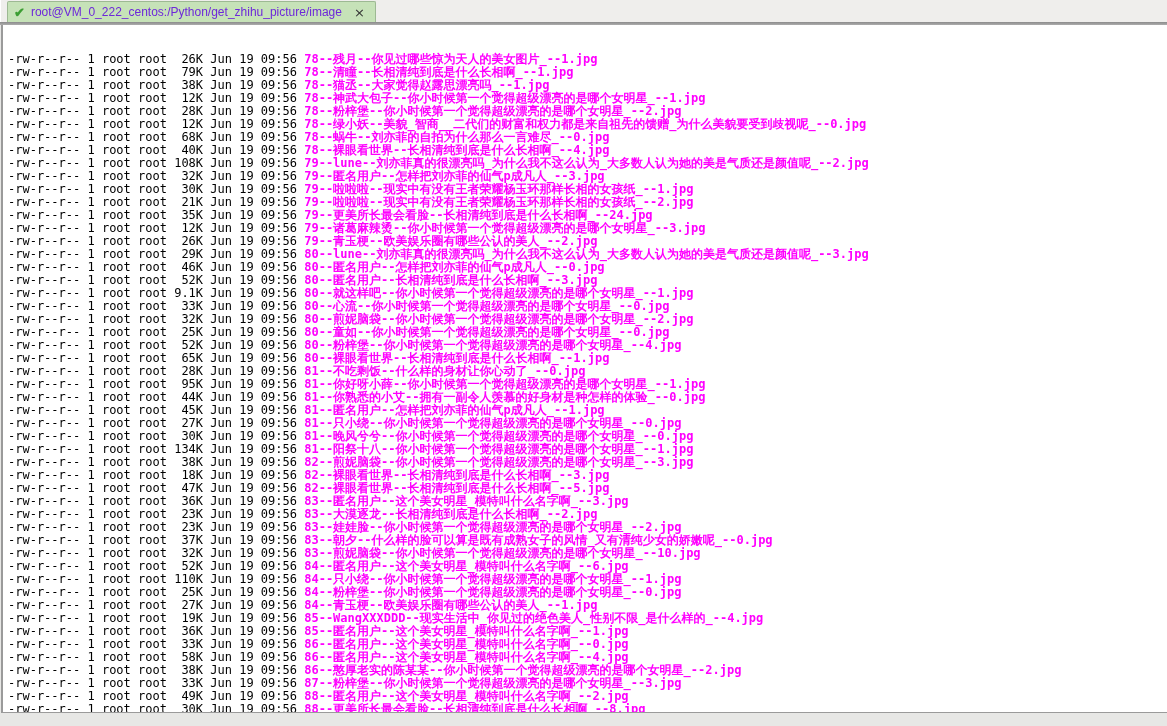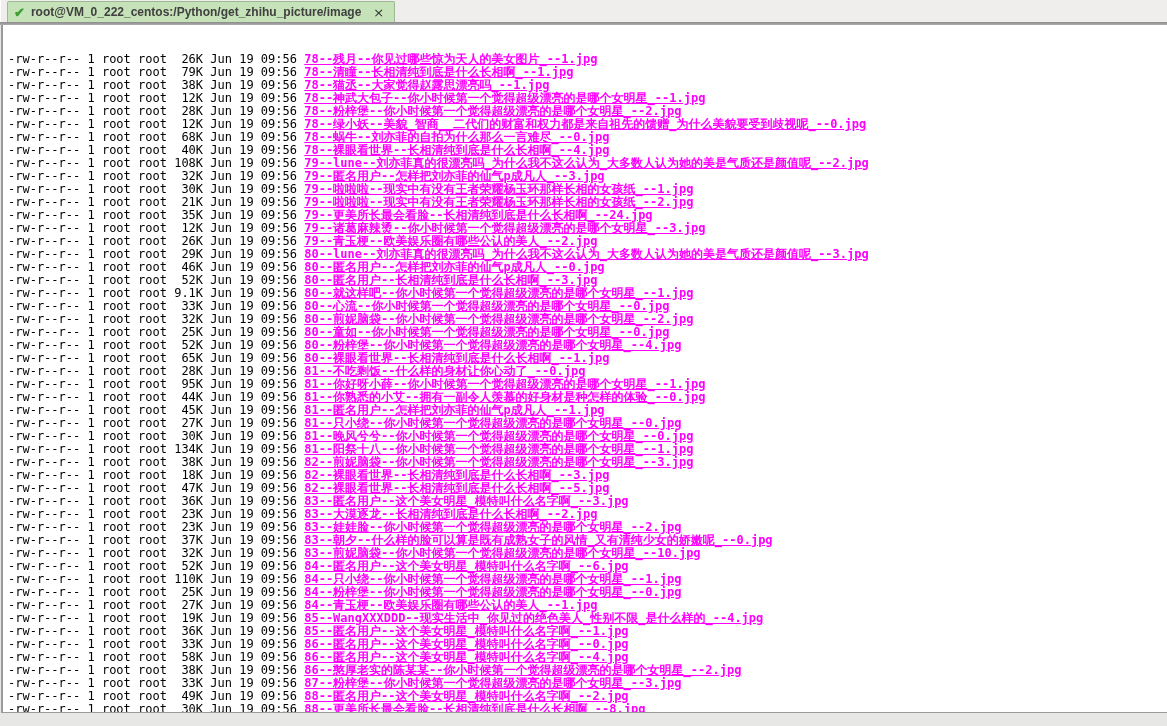--- a/index.html
+++ b/index.html
@@ -12,21 +12,21 @@
     background:#efeeec; border-left:1px solid #ffffff;
     display:flex; align-items:flex-end;
   }
   .tab {
     margin-left:6px; height:21px; display:flex; align-items:center;
     padding:0 10px 0 6px; gap:6px;
     border:1px solid #9db993; border-bottom:none;
     border-radius:2px 2px 0 0;
   }
   .tab-check { font-size:13px; font-weight:bold; line-height:1; }
-  .tab-title { font-size:12px; font-weight:bold; color:#404040; white-space:nowrap; }
+  .tab-title { font-size:12px; font-weight:normal; color:#6d28d9; white-space:nowrap; }
   .tab-close {
     font-size:13px; color:#333; line-height:1; margin-left:6px; cursor:default;
     font-family:"DejaVu Sans", sans-serif;
   }
   .bar-sep {
     position:absolute; top:22px; left:0; right:0; height:3px;
     background:linear-gradient(#8b8b8b,#adadad);
   }
 
   
@@ -36,21 +36,21 @@
     border-left:2px solid #9a9a9a; border-bottom:1px solid #9a9a9a;
     overflow:hidden;
   }
   .screen {
     padding:2px 0 0 5px;
     font-family:"DejaVu Sans Mono","Liberation Mono",monospace;
     font-size:12px; line-height:13px; color:#000;
     white-space:pre;
   }
   .line { white-space:pre; }
-  .fname { color:#ff00ff; font-weight:bold;text-decoration:underline; }
+  .fname { color:#ff00ff; font-weight:bold; }
 </style>
 </head>
 <body>
 
 <div class="tabbar">
   <div class="tab" id="session-tab" style="background: rgb(198, 226, 184);">
     <span class="tab-check" id="tab-check" style="color: rgb(60, 158, 51);">✔</span>
     <span class="tab-title">root@VM_0_222_centos:/Python/get_zhihu_picture/image</span>
     <span class="tab-close">×</span>
   </div>

